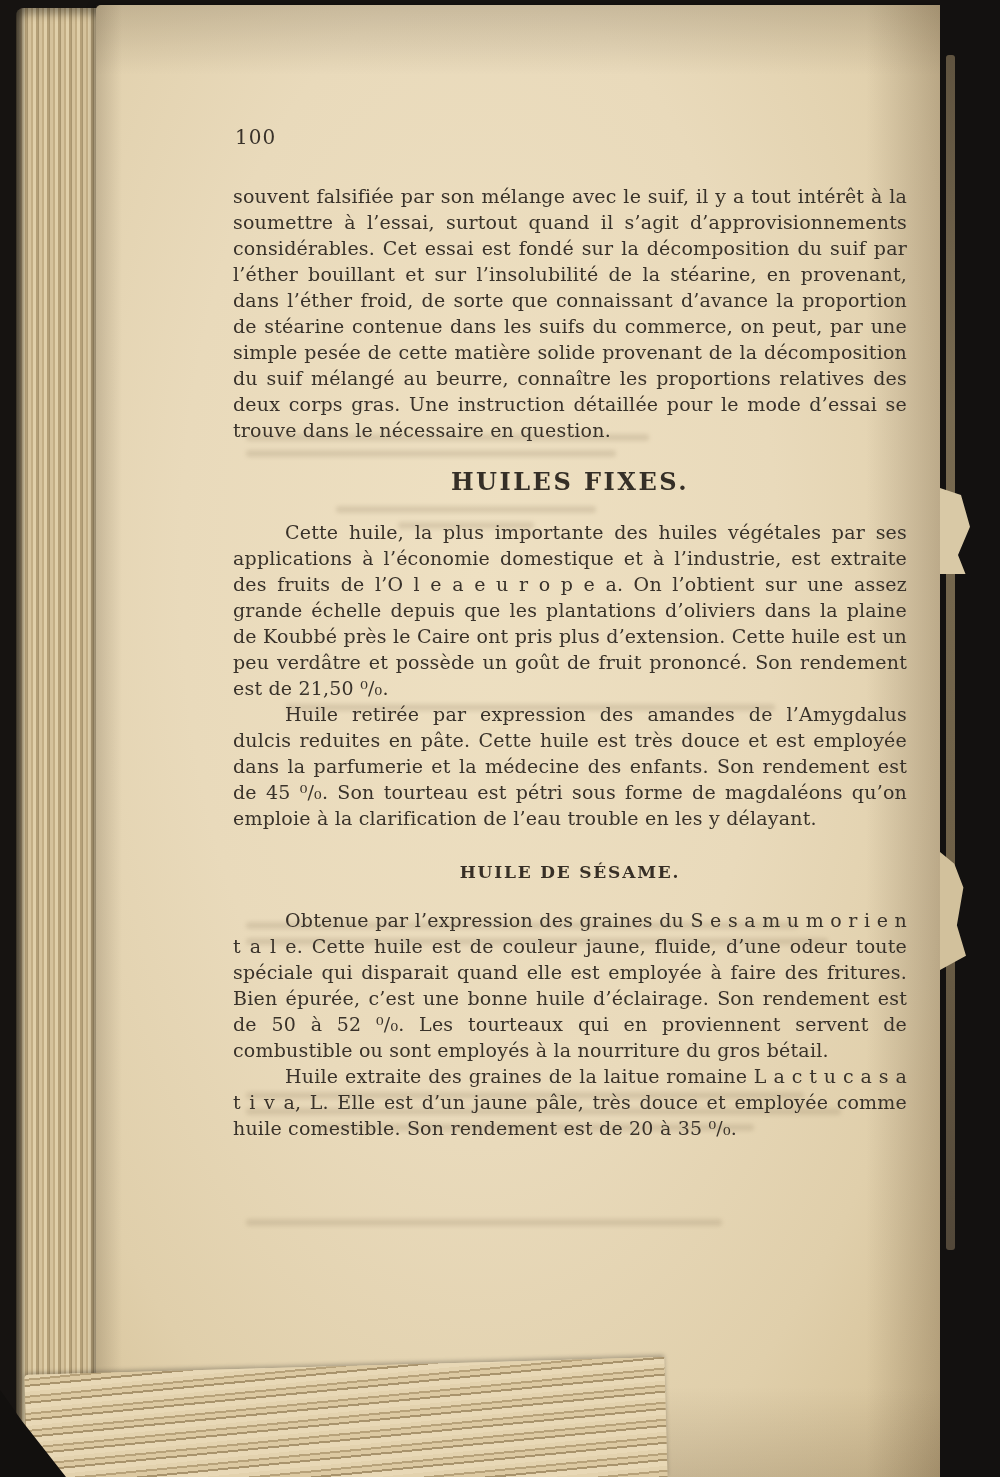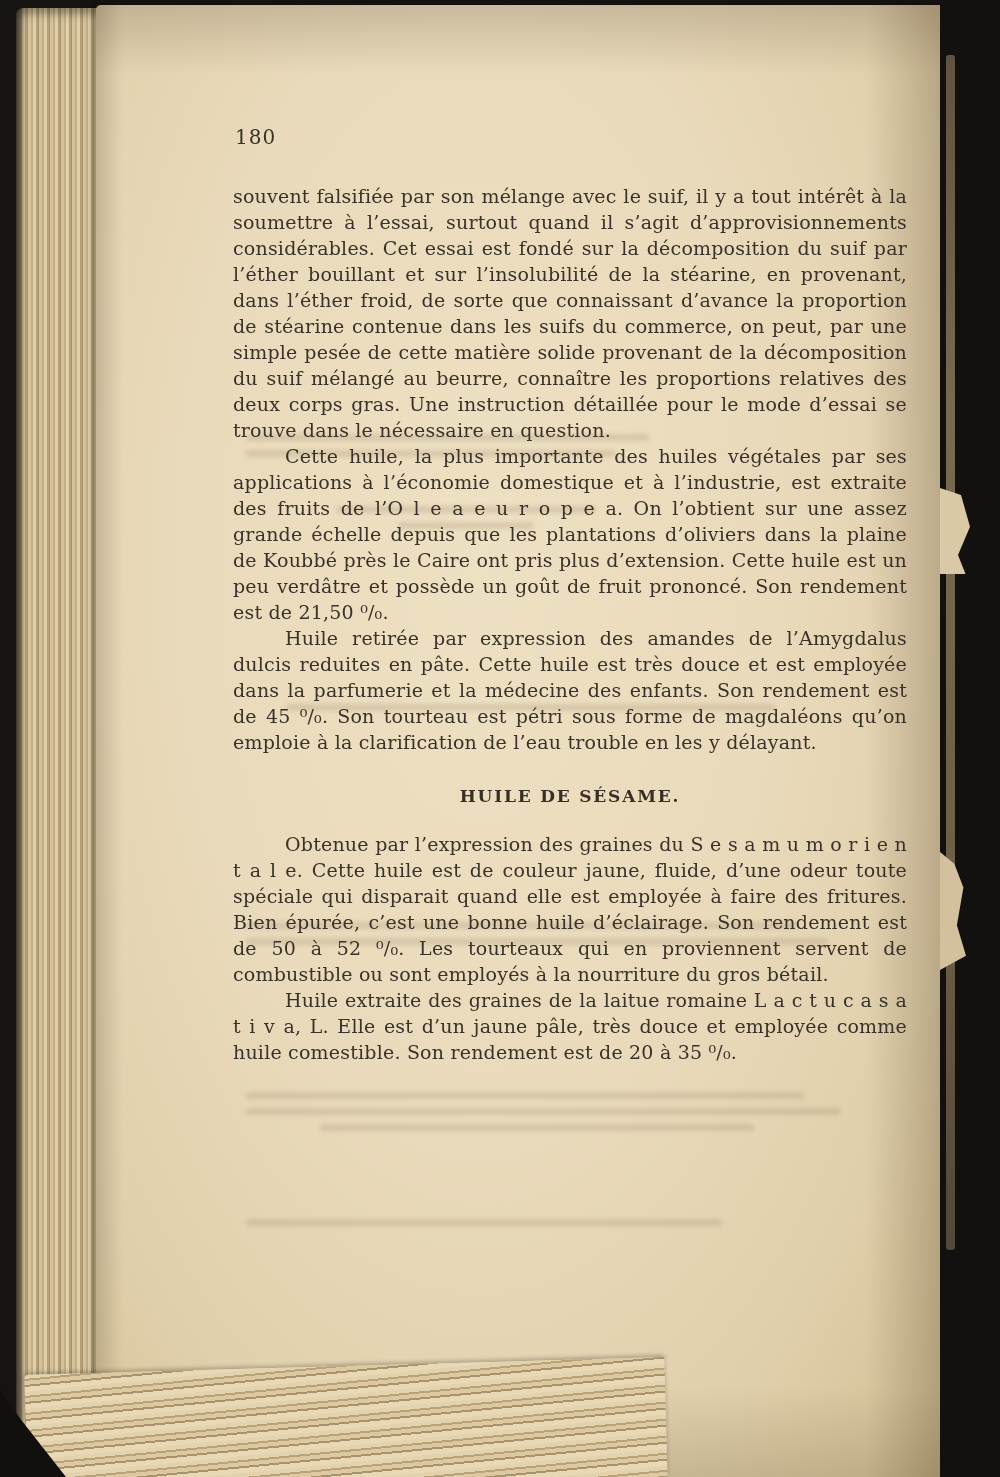--- a/index.html
+++ b/index.html
@@ -123,24 +123,25 @@
     <div class="bleed" style="left:150px;top:1078px;width:620px;">
       <div class="ln" style="width:90%"></div>
         <div class="ln" style="width:96%"></div>
         <div class="ln" style="width:70%;margin-left:12%"></div>
     </div>
     <div class="bleed" style="left:150px;top:1205px;width:560px;">
       <div class="ln" style="width:85%"></div>
     </div>
 
     <div class="content">
-      <div class="page-number">180</div>
+      <div class="page-number">100</div>
 
       <p class="para">souvent falsifiée par son mélange avec le suif,  il y a tout intérêt à la soumettre à l’essai,  surtout quand  il s’agit  d’approvisionnements considérables.   Cet essai est fondé  sur  la  décomposition du suif par l’éther bouillant et sur l’insolubilité de la stéarine, en provenant, dans l’éther  froid,  de  sorte  que  connaissant  d’avance  la  proportion  de stéarine contenue dans les suifs du commerce, on peut, par une simple pesée de cette matière solide provenant de la décomposition du  suif mélangé au beurre, connaître les proportions relatives des deux corps gras.   Une instruction détaillée pour le mode d’essai se trouve dans le nécessaire en question.</p>
 
+      <h1 class="main-heading">HUILES FIXES.</h1>
 
       <p class="para indent">Cette huile, la plus importante des huiles végétales par ses applications à l’économie domestique et à l’industrie, est extraite des fruits de l’O l e a  e u r o p e a. On l’obtient sur une assez grande échelle depuis que les plantations d’oliviers dans la plaine de Koubbé près le Caire ont pris plus d’extension.  Cette huile est un peu verdâtre et possède un goût de fruit prononcé.  Son rendement est de 21,50 ⁰/₀.</p>
 
       <p class="para indent">Huile retirée par expression des amandes de l’Amygdalus dulcis reduites en pâte. Cette huile est très douce et est employée dans la parfumerie et la médecine des enfants. Son rendement est de 45 ⁰/₀. Son tourteau est pétri sous forme de magdaléons qu’on emploie à la clarification de l’eau trouble en les y délayant.</p>
 
       <h2 class="sub-heading">HUILE DE SÉSAME.</h2>
       <p class="para indent">Obtenue par l’expression des graines du S e s a m u m  o r i e n t a l e. Cette huile est de couleur jaune, fluide, d’une odeur toute spéciale qui disparait quand elle est employée à faire des fritures.  Bien épurée, c’est une bonne huile d’éclairage.  Son rendement est de 50 à 52 ⁰/₀.  Les tourteaux qui en proviennent servent de combustible ou sont employés à la nourriture du gros bétail.</p>
 
       <p class="para indent">Huile extraite des graines de la laitue romaine L a c t u c a  s a t i v a, L. Elle est d’un jaune pâle, très douce et employée comme huile comestible.  Son rendement est de 20 à 35 ⁰/₀.</p>
     </div>

